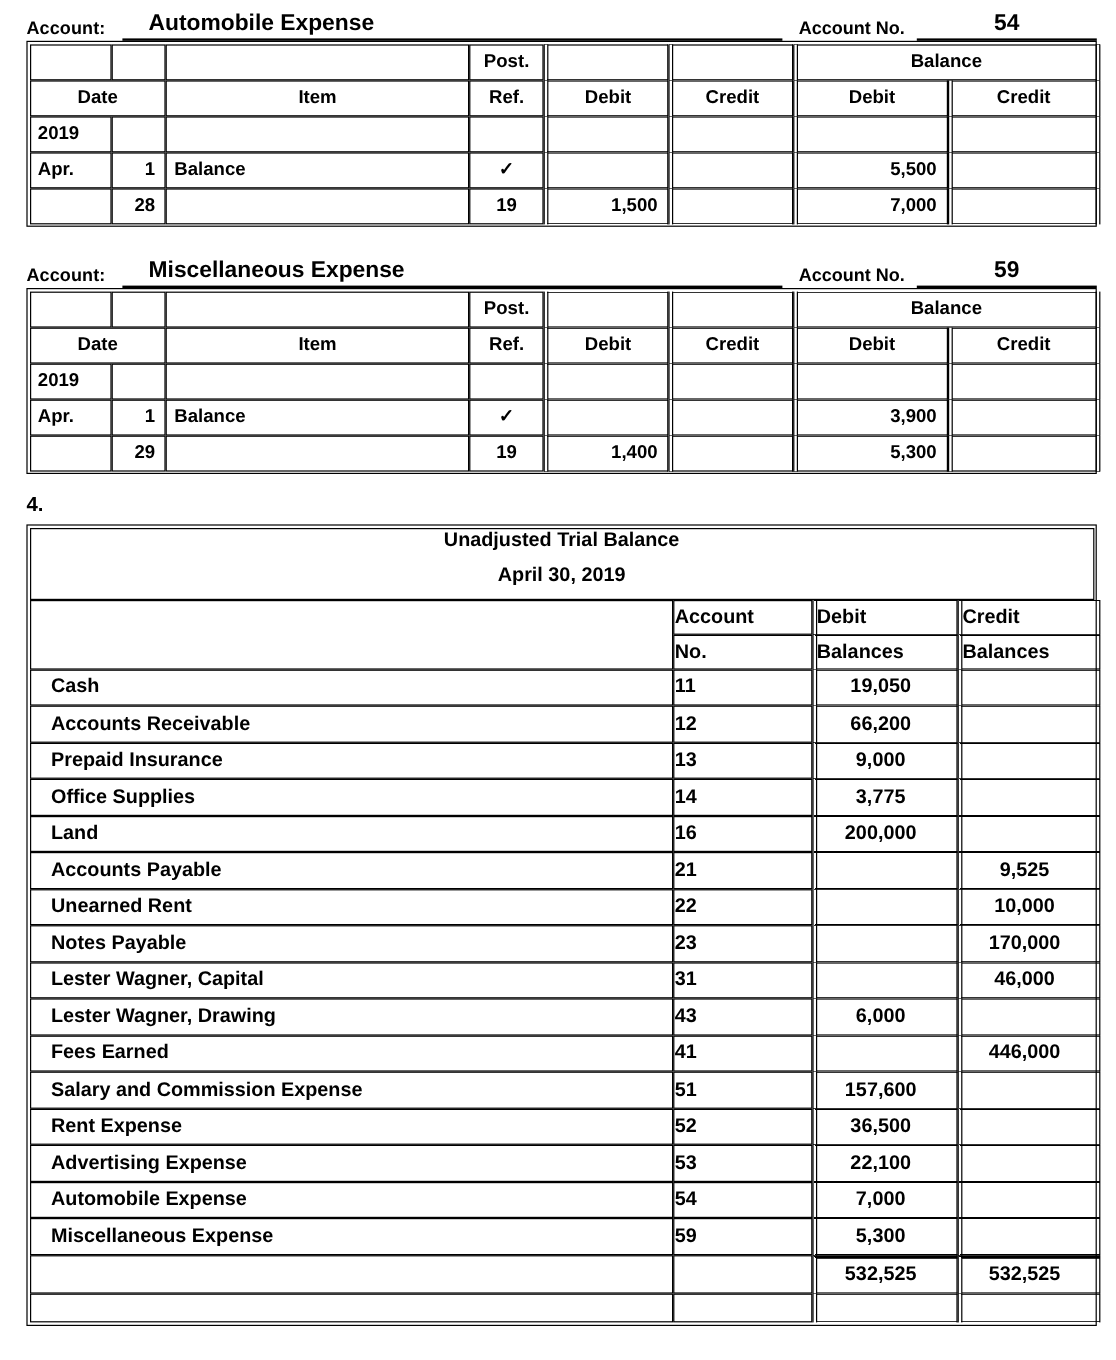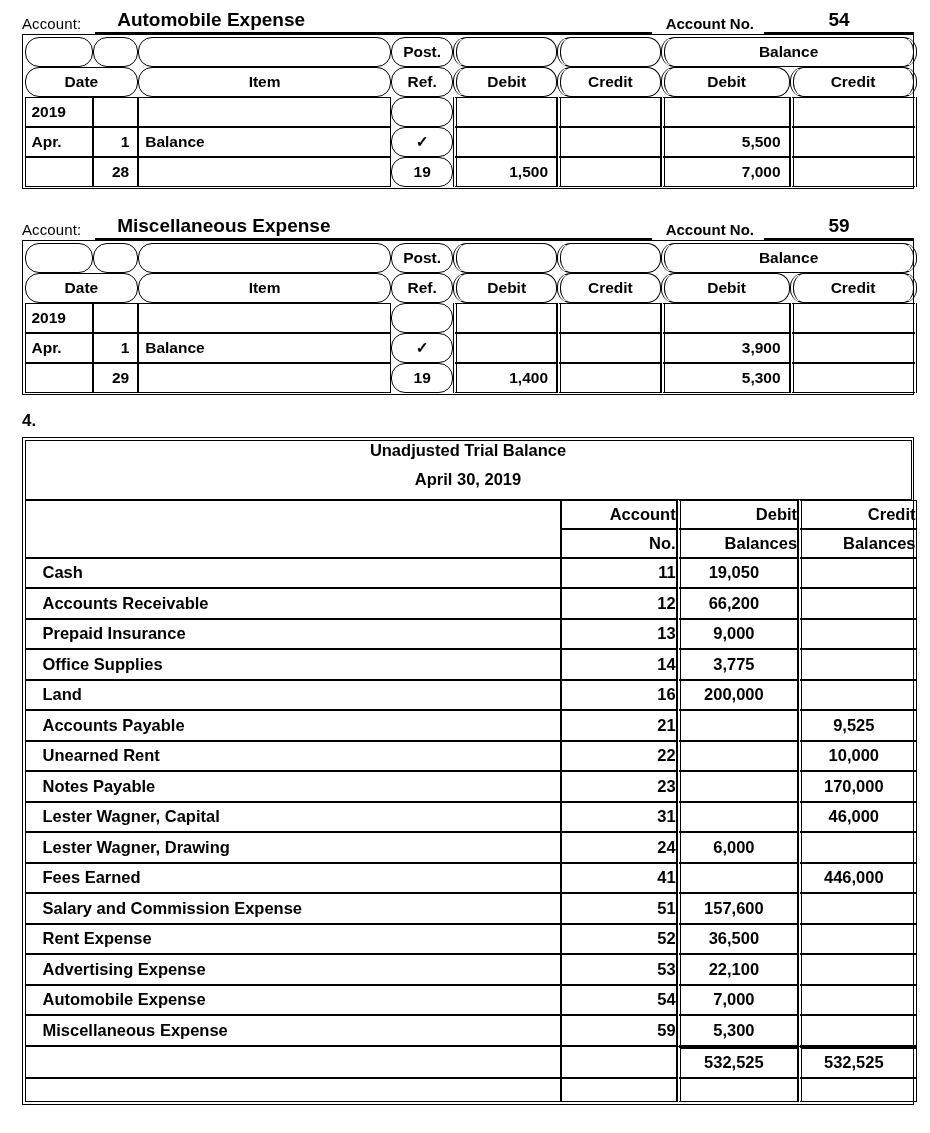--- a/index.html
+++ b/index.html
@@ -23,21 +23,21 @@
 
   
   .acct-head {
     display: flex;
     align-items: flex-end;
     padding: 0 16px 0 22px;
     height: 34px;
   }
   .acct-label {
     font-size: 15px;
-    font-weight: normal;
+    font-weight: bold;
     letter-spacing: 0.1px;
     padding-bottom: 2px;
     white-space: nowrap;
   }
   .acct-name-rule {
     flex: 1 1 auto;
     border-bottom: 2.5px solid #000;
     margin-left: 14px;
     margin-right: 14px;
     padding-bottom: 1px;
@@ -87,21 +87,21 @@
   }
   
   .dbl-frame {
     border: 1.5px solid #000;
     padding: 1.5px;
   }
   
   .sep-left { border-left: 4.5px double #000 !important; }
   .sep-right { border-right: 4.5px double #000 !important; }
 
-  .c-center { text-align: center; border-radius: 14px; }
+  .c-center { text-align: center; }
   .c-right  { text-align: right; padding-right: 8px !important; }
   .c-left   { text-align: left; padding-left: 6px !important; }
 
   .hdr-tall { height: 29px; }
 
   .check {
     font-weight: normal;
     font-size: 16px;
   }
 
@@ -138,21 +138,21 @@
     text-align: center;
     height: 29px !important;
     border: none !important;
     font-size: 16.5px;
     font-weight: bold;
   }
   .tb-titlebox {
     border: 1.5px solid #000;
   }
   .tb-name { text-align: left; padding-left: 17px !important; margin-top: 48px; }
-  .tb-num  { text-align: right; }
+  .tb-num  { text-align: left; }
   .tb-amt  { text-align: center; padding-right: 10px !important; }
   .total-top { border-top: 3px solid #000 !important; }
   .tb-blank-last td { height: 22px !important; }
 </style>
 </head>
 <body>
 
 <div class="page">
 
   <div class="acct-head">
@@ -396,21 +396,21 @@
          <td class="tb-amt sep-left">170,000</td>
        </tr>
        <tr>
          <td class="tb-name">Lester Wagner, Capital</td>
          <td class="tb-num">31</td>
          <td class="tb-amt sep-left"></td>
          <td class="tb-amt sep-left">46,000</td>
        </tr>
        <tr>
          <td class="tb-name">Lester Wagner, Drawing</td>
-         <td class="tb-num">24</td>
+         <td class="tb-num">43</td>
          <td class="tb-amt sep-left">6,000</td>
          <td class="tb-amt sep-left"></td>
        </tr>
        <tr>
          <td class="tb-name">Fees Earned</td>
          <td class="tb-num">41</td>
          <td class="tb-amt sep-left"></td>
          <td class="tb-amt sep-left">446,000</td>
        </tr>
        <tr>

